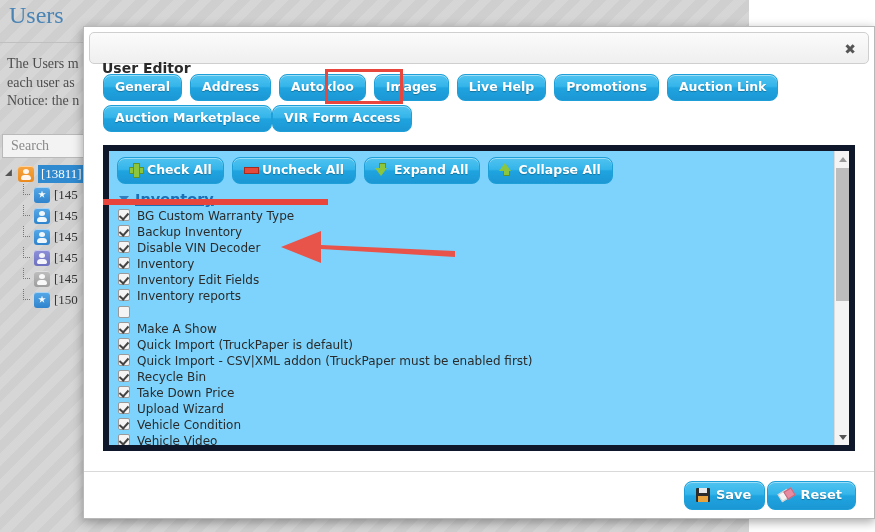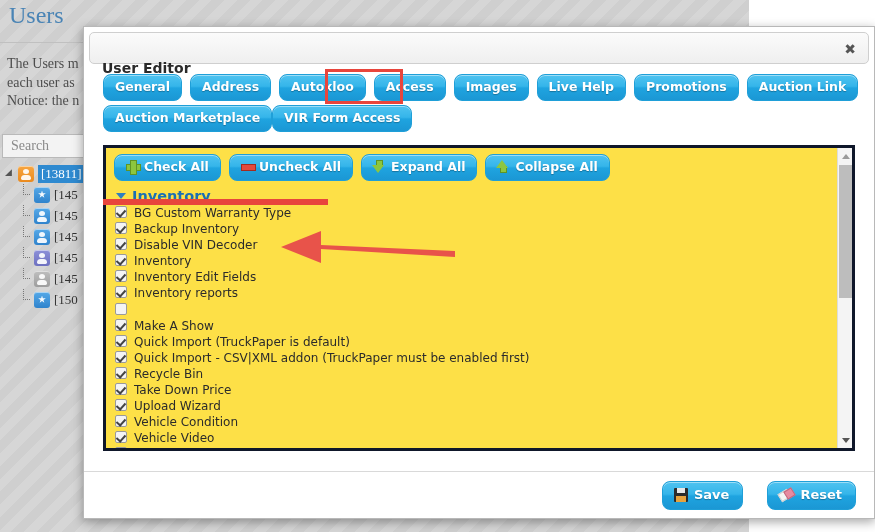--- a/index.html
+++ b/index.html
@@ -179,22 +179,22 @@
     width: 78px; height: 35px;
     border: 3px solid #e8453c;
     pointer-events: none;
   }
 
   
   #panel {
     position: absolute;
     left: 19px; top: 118px;
     width: 752px; height: 306px;
-    background: #fde047;
-    border: 3px solid #0f172a;
+    background: #7dd3fc;
+    border: 6px solid #0f172a;
     overflow: hidden;
   }
   #panel-inner {
     position: absolute;
     left: 0; top: 0;
     width: 736px; height: 100%;
     padding: 6px 0 0 8px;
   }
   #toolrow { display: flex; gap: 8px; margin-bottom: 7px; }
   .btn .ico {
@@ -321,21 +321,21 @@
   
   #dlg-footer {
     position: absolute;
     left: 0; bottom: 0;
     width: 100%; height: 47px;
     border-top: 1px solid #d9d9d9;
     background: #ffffff;
   }
   #footer-btns {
     position: absolute; right: 18px; top: 9px;
-    display: flex; gap: 24px;
+    display: flex; gap: 2px;
   }
   .btn.big { font-size: 13px; padding: 6px 13px 7px 11px; }
   .ico-save {
     display:inline-block; width:14px; height:14px; margin-right:6px;
     vertical-align:-3px; position:relative;
     background:#2c2c2c; border-radius:1px;
   }
   .ico-save::before {
     content:""; position:absolute; left:3px; top:0; width:8px; height:5px;
     background:#e8e8e8;
@@ -434,21 +434,20 @@
 
     <div id="dlg-titlebar">
       <div id="dlg-title">User Editor</div>
       <div id="dlg-close">✖</div>
     </div>
 
     <div id="tabrow1">
       <div class="btn">General</div>
       <div class="btn">Address</div>
       <div class="btn">Autoxloo</div>
-      <div class="btn">Access</div>
       <div class="btn">Images</div>
       <div class="btn">Live Help</div>
       <div class="btn">Promotions</div>
       <div class="btn">Auction Link</div>
     </div>
 
     <div id="tabrow2">
       <div class="btn">Auction Marketplace</div>
       <div class="btn">VIR Form Access</div>
     </div>

